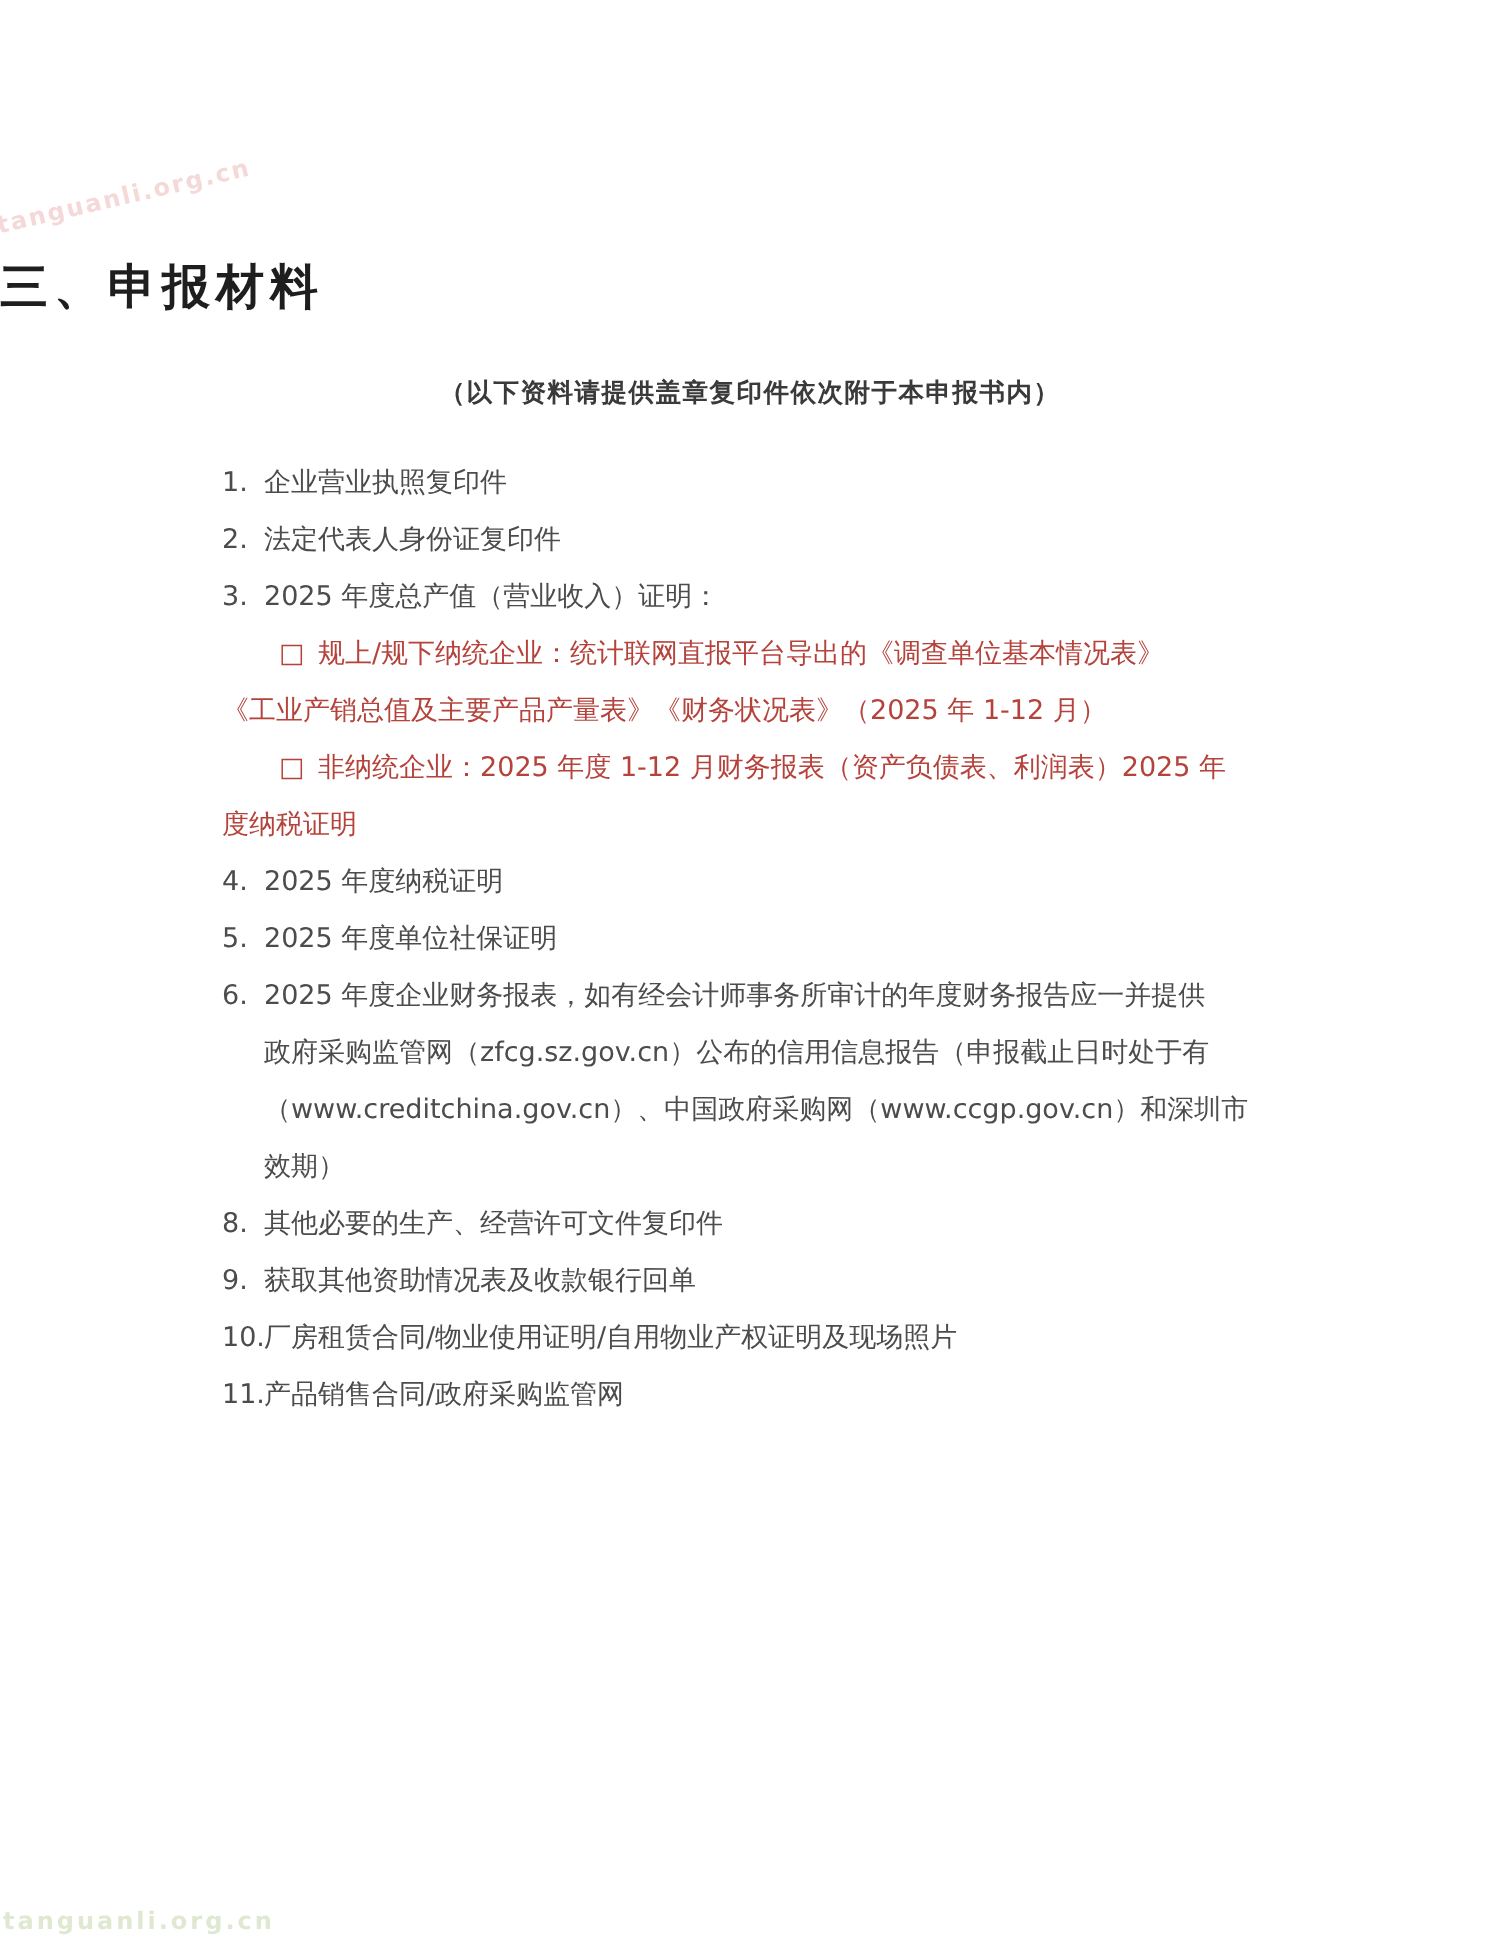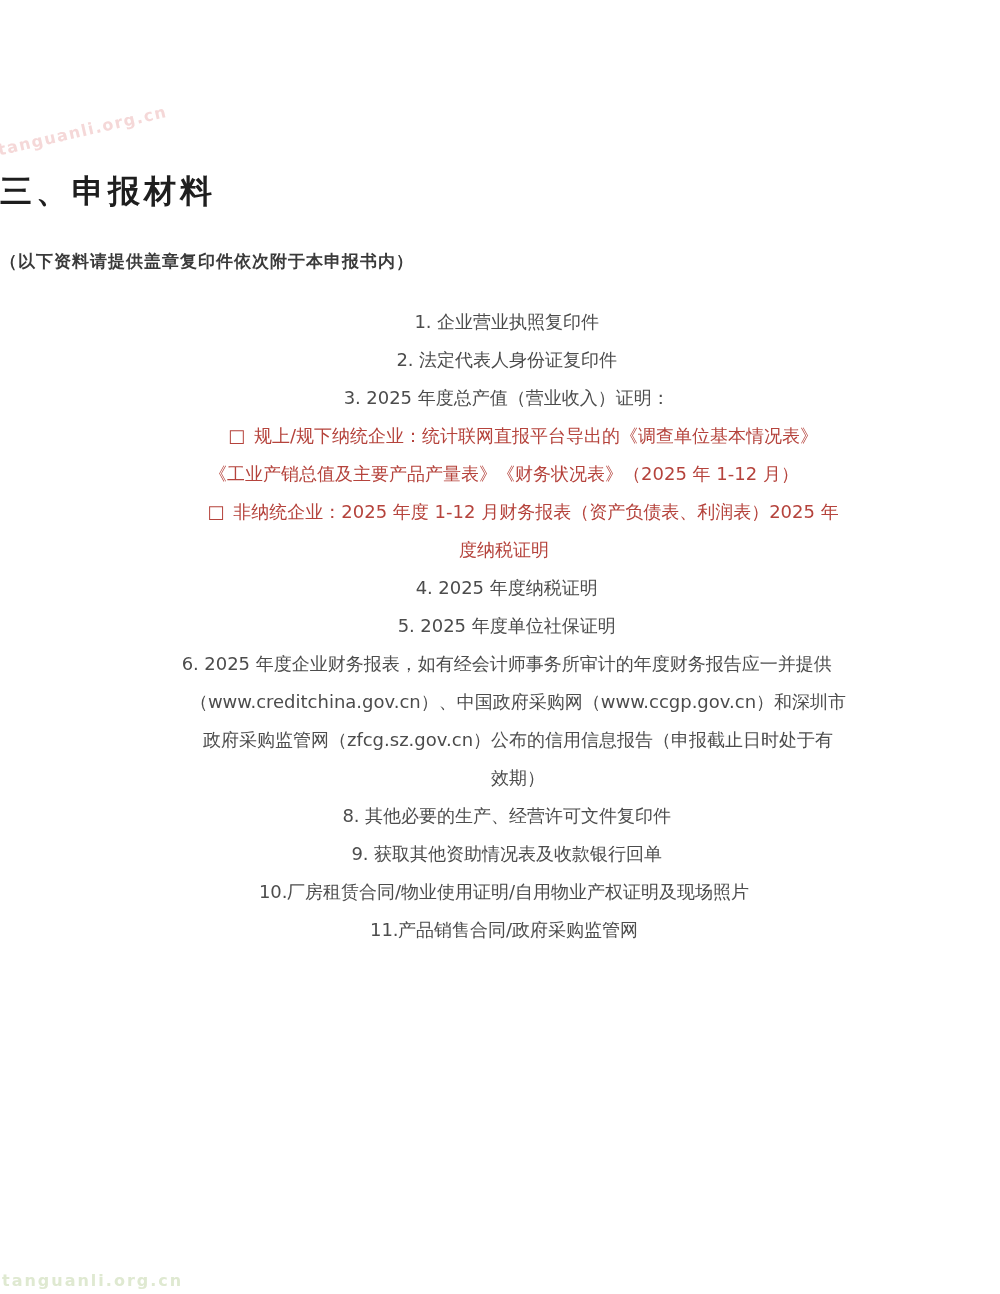--- a/index.html
+++ b/index.html
@@ -38,30 +38,30 @@
     text-align:left;
     font-family:"DejaVu Serif","Liberation Serif",serif;
     font-size:32px;
     font-weight:700;
     letter-spacing:4px;
     color:var(--title-col,#1e1e1e);
   }
   .doc-subtitle{
     position:absolute;
     top:250px;left:0;right:0;
+    text-align:center;
     font-size:17px;
     font-weight:700;
     letter-spacing:1px;
     color:#3a3a3a;
   }
   .materials-list{
     position:absolute;
     top:303px;left:148px;
     width:712px;
-    text-align:center;
   }
   .line{
     min-height:38px;
     line-height:38px;
     font-size:18px;
     color:var(--body-col,#4c4c4c);
     white-space:nowrap;
   }
   .line .num{
     display:inline-block;
@@ -89,22 +89,22 @@
       <div class="line"><span class="num">1.</span><span class="text">企业营业执照复印件</span></div>
       <div class="line"><span class="num">2.</span><span class="text">法定代表人身份证复印件</span></div>
       <div class="line"><span class="num">3.</span><span class="text">2025 年度总产值（营业收入）证明：</span></div>
       <div class="line red red-para"><span class="checkbox">□</span><span class="text">规上/规下纳统企业：统计联网直报平台导出的《调查单位基本情况表》</span></div>
       <div class="line red"><span class="text">《工业产销总值及主要产品产量表》《财务状况表》（2025 年 1-12 月）</span></div>
       <div class="line red red-para"><span class="checkbox">□</span><span class="text">非纳统企业：2025 年度 1-12 月财务报表（资产负债表、利润表）2025 年</span></div>
       <div class="line red"><span class="text">度纳税证明</span></div>
       <div class="line"><span class="num">4.</span><span class="text">2025 年度纳税证明</span></div>
       <div class="line"><span class="num">5.</span><span class="text">2025 年度单位社保证明</span></div>
       <div class="line"><span class="num">6.</span><span class="text">2025 年度企业财务报表，如有经会计师事务所审计的年度财务报告应一并提供</span></div>
+      <div class="line cont"><span class="text">政府采购监管网（zfcg.sz.gov.cn）公布的信用信息报告（申报截止日时处于有</span></div>
       <div class="line cont"><span class="text">（www.creditchina.gov.cn）、中国政府采购网（www.ccgp.gov.cn）和深圳市</span></div>
-      <div class="line cont"><span class="text">政府采购监管网（zfcg.sz.gov.cn）公布的信用信息报告（申报截止日时处于有</span></div>
       <div class="line cont"><span class="text">效期）</span></div>
       <div class="line"><span class="num">8.</span><span class="text">其他必要的生产、经营许可文件复印件</span></div>
       <div class="line"><span class="num">9.</span><span class="text">获取其他资助情况表及收款银行回单</span></div>
       <div class="line"><span class="num">10.</span><span class="text">厂房租赁合同/物业使用证明/自用物业产权证明及现场照片</span></div>
       <div class="line"><span class="num">11.</span><span class="text">产品销售合同/政府采购监管网</span></div>
     </div>
 
   <div class="watermark wm-bottom">tanguanli.org.cn</div>
 
 </div>

